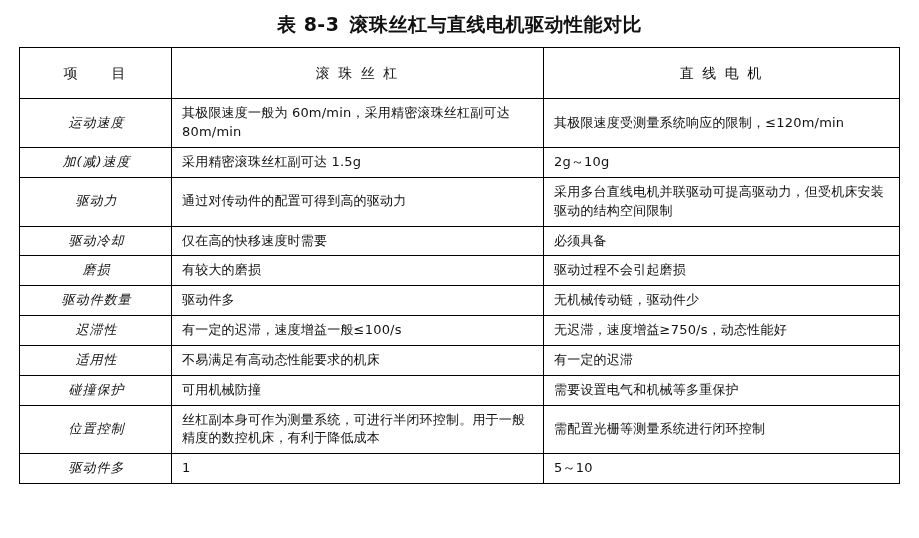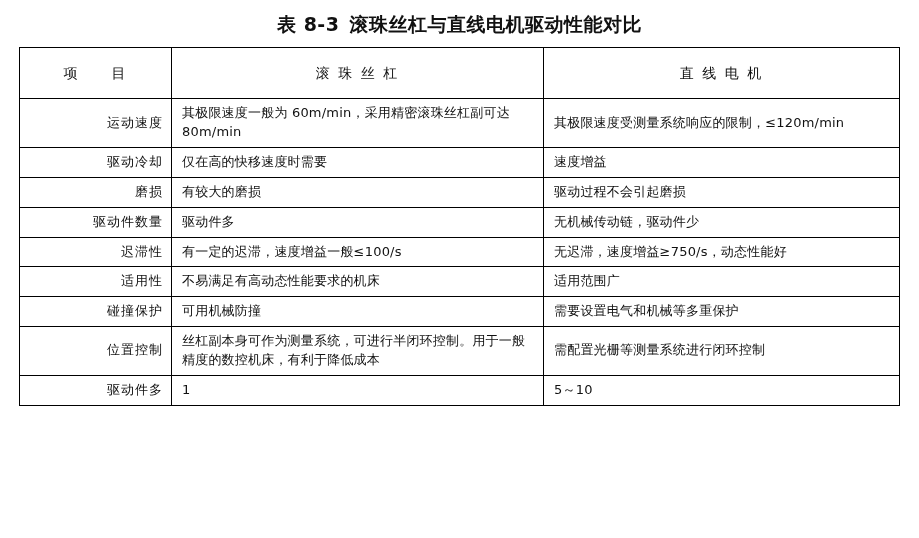--- a/index.html
+++ b/index.html
@@ -50,23 +50,24 @@
   table.cmp thead td {
     text-align: center;
     font-size: 14px;
     padding: 15px 4px;
     letter-spacing: 2px;
   }
   .col-item { width: 152px; }
   .col-ball { width: 372px; }
   .col-lin  { width: 356px; }
   td.item-cell {
-    text-align: right;
+    text-align: center;
     padding-left: 14px;
     letter-spacing: 1px;
+    font-style: italic;
   }
   td.body-cell {
     text-align: left;
     letter-spacing: 0.2px;
   }
   .hdr-item { letter-spacing: 10px; padding-left: 6px; }
   .hdr-ball { letter-spacing: 6px; }
   .hdr-lin  { letter-spacing: 6px; }
   .tall { height: 42px; }
 </style>
@@ -92,43 +93,53 @@
         <td class="hdr-lin">直 线 电 机</td>
       </tr>
     </thead>
     <tbody>
       <tr class="tall">
         <td class="item-cell">运动速度</td>
         <td class="body-cell">其极限速度一般为 60m/min，采用精密滚珠丝杠副可达 80m/min</td>
         <td class="body-cell">其极限速度受测量系统响应的限制，≤120m/min</td>
       </tr>
       <tr>
+        <td class="item-cell">加(减)速度</td>
+        <td class="body-cell">采用精密滚珠丝杠副可达 1.5g</td>
+        <td class="body-cell">2g～10g</td>
+      </tr>
+      <tr class="tall">
+        <td class="item-cell">驱动力</td>
+        <td class="body-cell">通过对传动件的配置可得到高的驱动力</td>
+        <td class="body-cell">采用多台直线电机并联驱动可提高驱动力，但受机床安装驱动的结构空间限制</td>
+      </tr>
+      <tr>
         <td class="item-cell">驱动冷却</td>
         <td class="body-cell">仅在高的快移速度时需要</td>
-        <td class="body-cell">速度增益</td>
+        <td class="body-cell">必须具备</td>
       </tr>
       <tr>
         <td class="item-cell">磨损</td>
         <td class="body-cell">有较大的磨损</td>
         <td class="body-cell">驱动过程不会引起磨损</td>
       </tr>
       <tr>
         <td class="item-cell">驱动件数量</td>
         <td class="body-cell">驱动件多</td>
         <td class="body-cell">无机械传动链，驱动件少</td>
       </tr>
       <tr>
         <td class="item-cell">迟滞性</td>
         <td class="body-cell">有一定的迟滞，速度增益一般≤100/s</td>
         <td class="body-cell">无迟滞，速度增益≥750/s，动态性能好</td>
       </tr>
       <tr>
         <td class="item-cell">适用性</td>
         <td class="body-cell">不易满足有高动态性能要求的机床</td>
-        <td class="body-cell">适用范围广</td>
+        <td class="body-cell">有一定的迟滞</td>
       </tr>
       <tr>
         <td class="item-cell">碰撞保护</td>
         <td class="body-cell">可用机械防撞</td>
         <td class="body-cell">需要设置电气和机械等多重保护</td>
       </tr>
       <tr class="tall">
         <td class="item-cell">位置控制</td>
         <td class="body-cell">丝杠副本身可作为测量系统，可进行半闭环控制。用于一般精度的数控机床，有利于降低成本</td>
         <td class="body-cell">需配置光栅等测量系统进行闭环控制</td>

